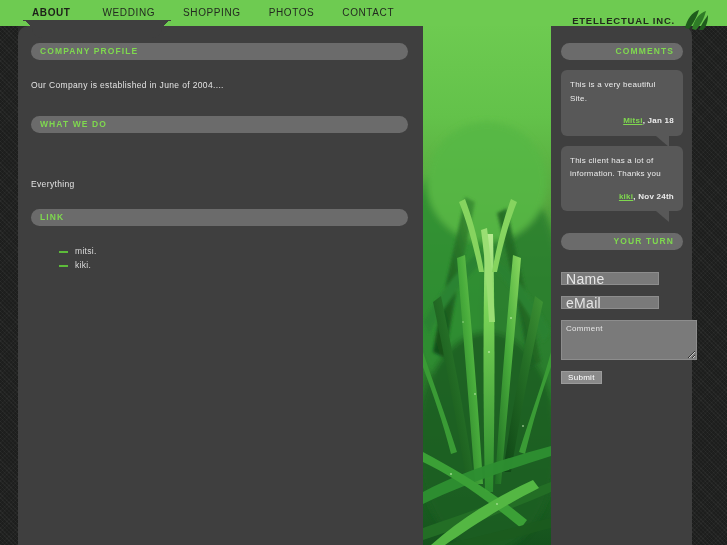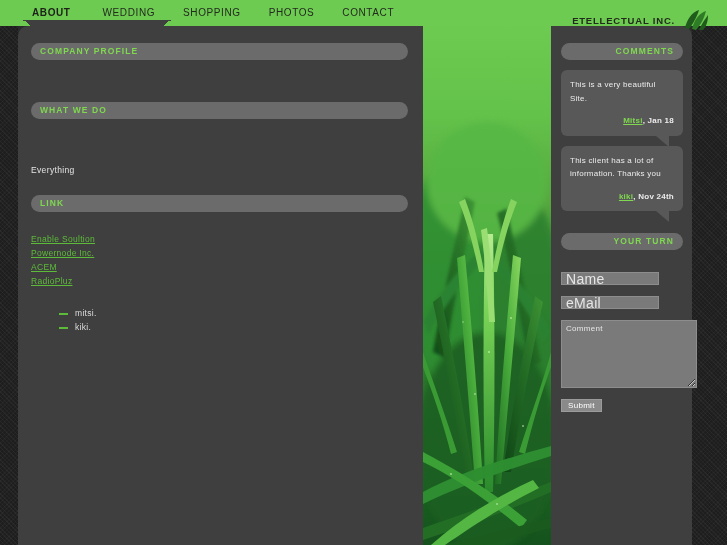--- a/index.html
+++ b/index.html
@@ -263,21 +263,21 @@
     font-size: 14px;
     letter-spacing: 0.3px;
     padding: 0 4px;
     margin-bottom: 11px;
     outline: none;
   }
   .field::placeholder { color: #e6e6e6; opacity: 1; }
   .ta {
     display: block;
     width: 136px;
-    height: 68px;
+    height: 40px;
     box-sizing: border-box;
     background: #7a7a7a;
     border: 1px solid #8d8d8d;
     color: #e6e6e6;
     font-family: "Liberation Sans", sans-serif;
     font-size: 8px;
     letter-spacing: 0.3px;
     padding: 3px 4px;
     outline: none;
     resize: both;
@@ -386,36 +386,31 @@
         <circle cx="74" cy="482" r="0.9"></circle>
       </g>
     </svg>
   </div>
 
   <div id="left-panel">
     <div id="left-content">
 
       <div class="section-bar">COMPANY PROFILE</div>
       <div class="spacer-18"></div>
+      <div class="body-text">Our Company is established in June of 2004....</div>
       <div class="spacer-24"></div>
 
       <div class="section-bar">WHAT WE DO</div>
       <div class="spacer-18"></div>
       <div class="spacer-26"></div>
       <div class="body-text">Everything</div>
       <div class="spacer-18"></div>
 
       <div class="section-bar">LINK</div>
 
-      <div class="link-list">
-        <a class="link-row">Enable Soultion</a>
-        <a class="link-row">Powernode Inc.</a>
-        <a class="link-row">ACEM</a>
-        <a class="link-row">RadioPluz</a>
-      </div>
 
       <ul class="dash-list">
         <li>
           <span class="dash"></span>
           <span>mitsi.</span>
         </li>
         <li>
           <span class="dash"></span>
           <span>kiki.</span>
         </li>

